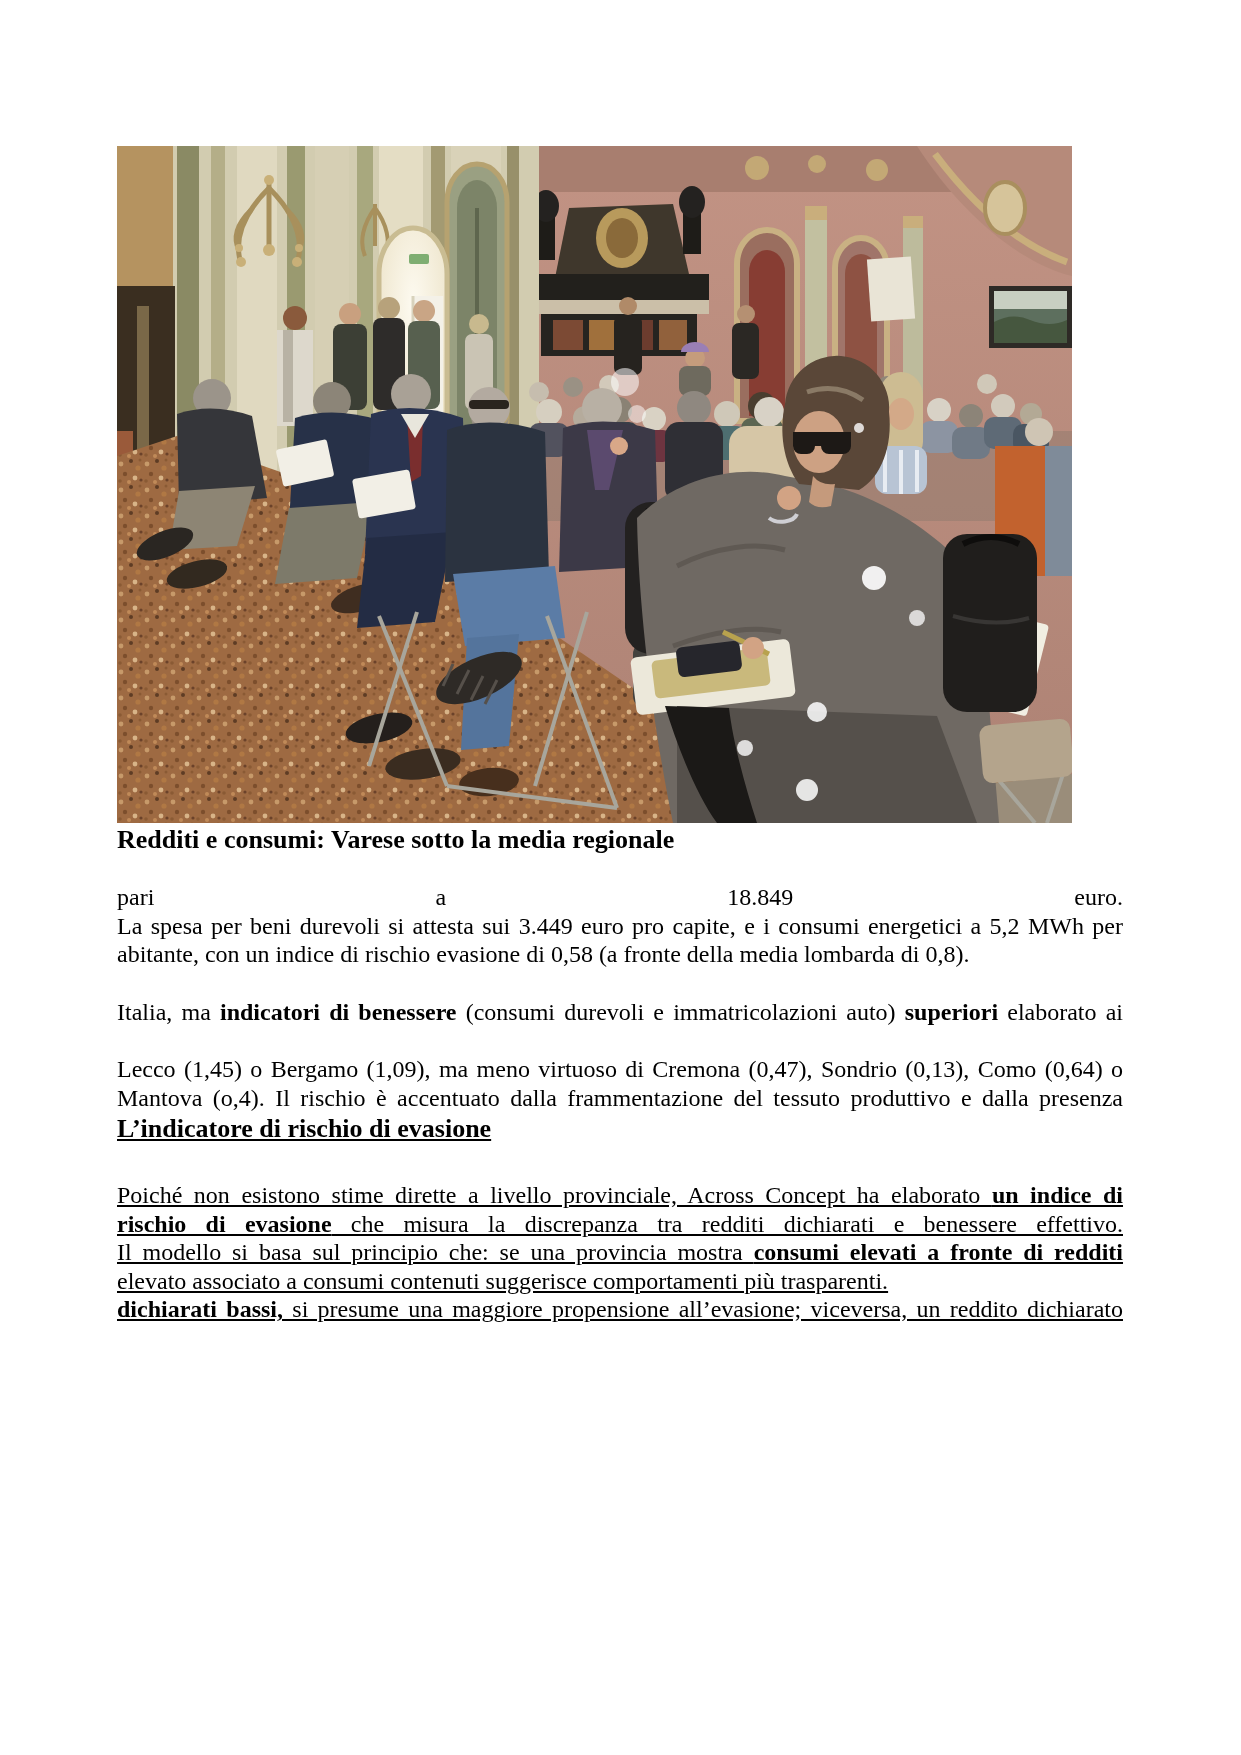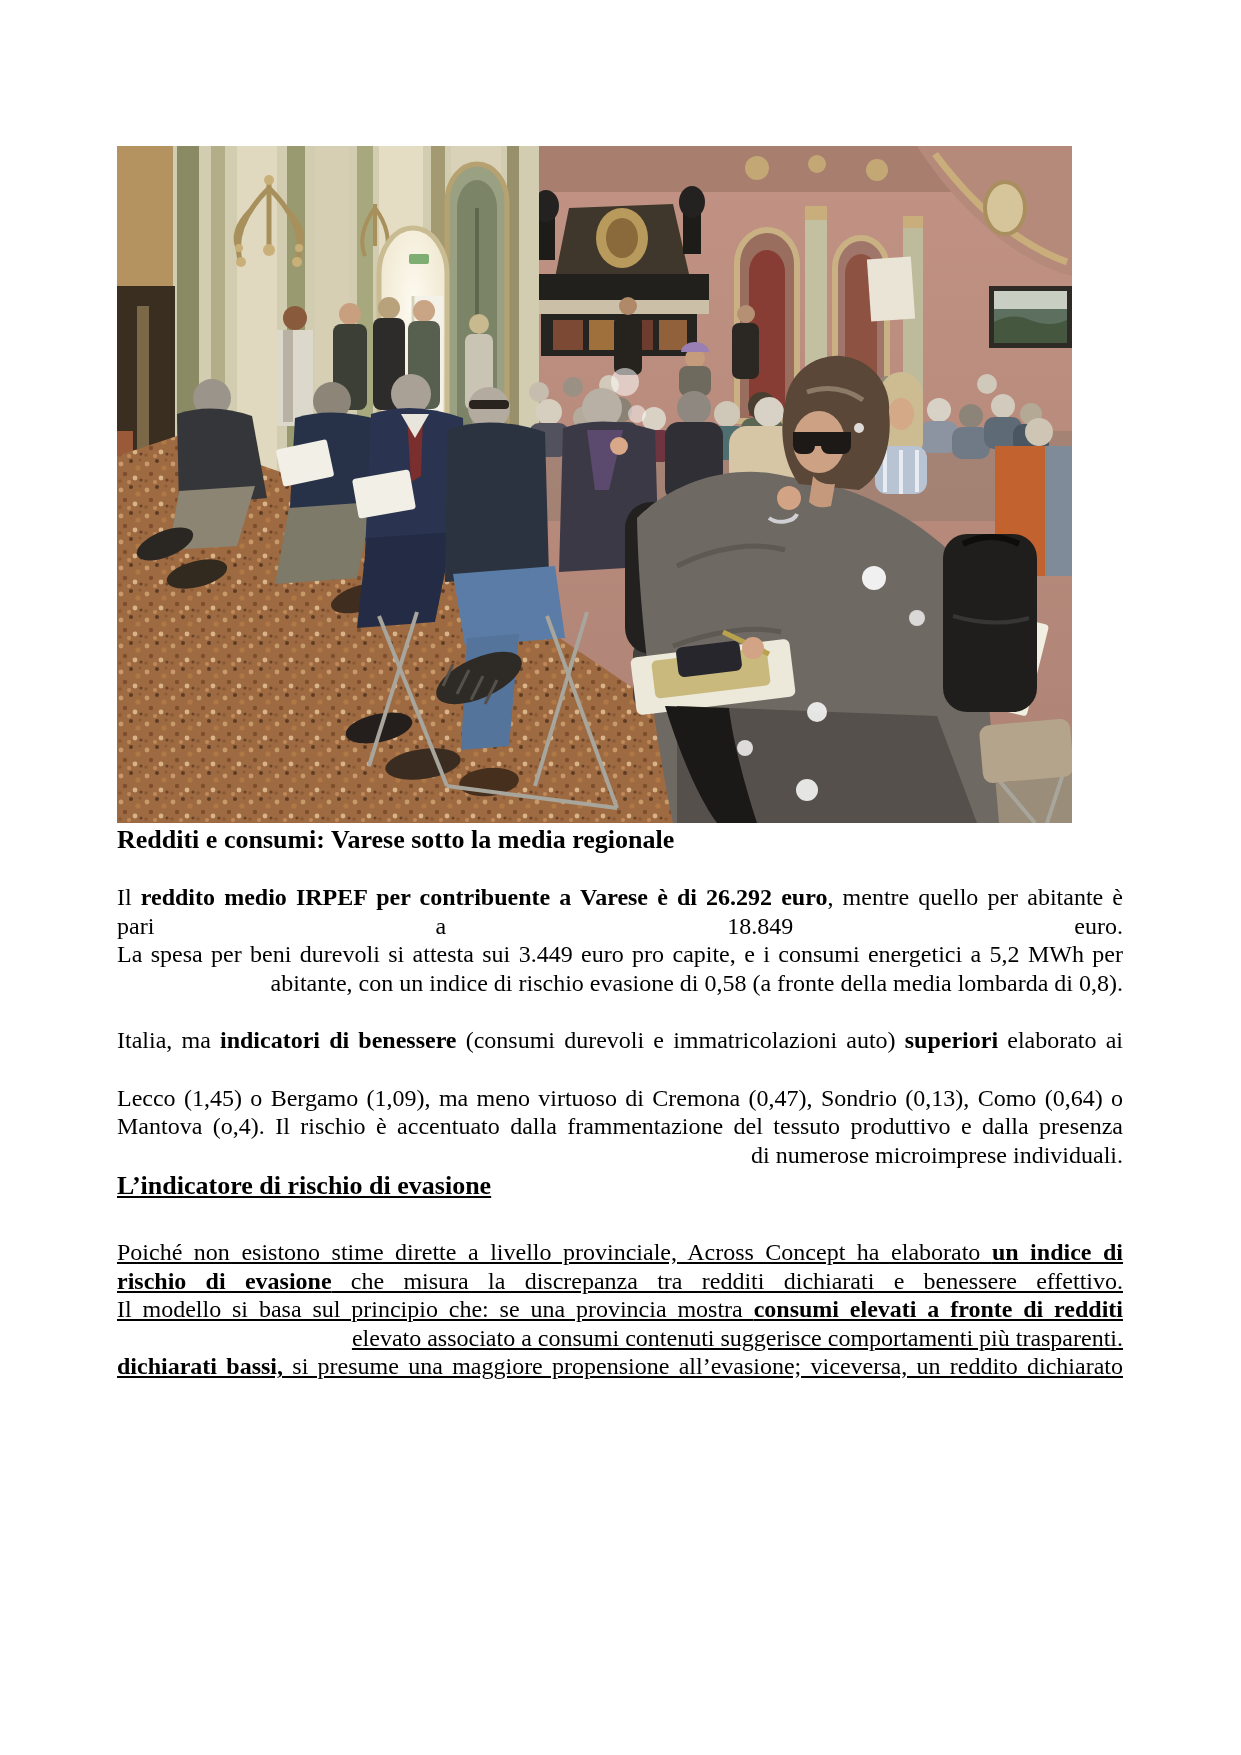--- a/index.html
+++ b/index.html
@@ -23,21 +23,21 @@
     font-size:26px;line-height:34px;font-weight:bold;margin:0;padding:0;
   }
   .h1m{margin-top:29px;}
   .h2m{margin-top:30px;text-decoration:underline;}
   .para{margin:0;padding:0;}
   .p1m{margin-top:26px;}
   .p2m{margin-top:29px;}
   .p3m{margin-top:29px;}
   .p4m{margin-top:35px;text-decoration:underline;}
   .line{
-    font-size:24px;line-height:28.5px;text-align:right;
+    font-size:24px;line-height:28.5px;text-align:left;
   }
   .line.jl{
     text-align:justify;text-align-last:justify;
   }
   .line span{white-space:normal;}
   .b{font-weight:bold;}
 </style>
 </head>
 <body>
 
@@ -373,34 +373,32 @@
           <circle cx="800" cy="472" r="8" opacity="0.75"></circle>
           <circle cx="508" cy="236" r="14" opacity="0.55"></circle>
           <circle cx="520" cy="268" r="9" opacity="0.5"></circle>
         </g>
       </svg>
     </div>
 
     <h1 class="doc-h h1m">Redditi e consumi: Varese sotto la media regionale</h1>
 
     <div class="para p1m">
-        <div class="line jl"><span>Il </span><span class="b">reddito medio IRPEF per contribuente a Varese è di 26.292 euro</span><span>, mentre quello per abitante è</span></div>
         <div class="line jl"><span>pari a 18.849 euro.</span></div>
         <div class="line jl"><span>La spesa per beni durevoli si attesta sui 3.449 euro pro capite, e i consumi energetici a 5,2 MWh per</span></div>
         <div class="line"><span>abitante, con un indice di rischio evasione di 0,58 (a fronte della media lombarda di 0,8).</span></div>
       </div>
 
     <div class="para p2m">
         <div class="line jl"><span>Italia, ma </span><span class="b">indicatori di benessere</span><span> (consumi durevoli e immatricolazioni auto) </span><span class="b">superiori</span><span> elaborato ai</span></div>
       </div>
 
     <div class="para p3m">
         <div class="line jl"><span>Lecco (1,45) o Bergamo (1,09), ma meno virtuoso di Cremona (0,47), Sondrio (0,13), Como (0,64) o</span></div>
         <div class="line jl"><span>Mantova (o,4). Il rischio è accentuato dalla frammentazione del tessuto produttivo e dalla presenza</span></div>
-        <div class="line"><span>di numerose microimprese individuali.</span></div>
       </div>
 
     <h1 class="doc-h h2m">L’indicatore di rischio di evasione</h1>
 
     <div class="para p4m">
         <div class="line jl"><span>Poiché non esistono stime dirette a livello provinciale, Across Concept ha elaborato </span><span class="b">un indice di</span></div>
         <div class="line jl"><span class="b">rischio di evasione</span><span> che misura la discrepanza tra redditi dichiarati e benessere effettivo.</span></div>
         <div class="line jl"><span>Il modello si basa sul principio che: se una provincia mostra </span><span class="b">consumi elevati a fronte di redditi</span></div>
         <div class="line"><span>elevato associato a consumi contenuti suggerisce comportamenti più trasparenti.</span></div>
         <div class="line jl"><span class="b">dichiarati bassi,</span><span> si presume una maggiore propensione all’evasione; viceversa, un reddito dichiarato</span></div>

